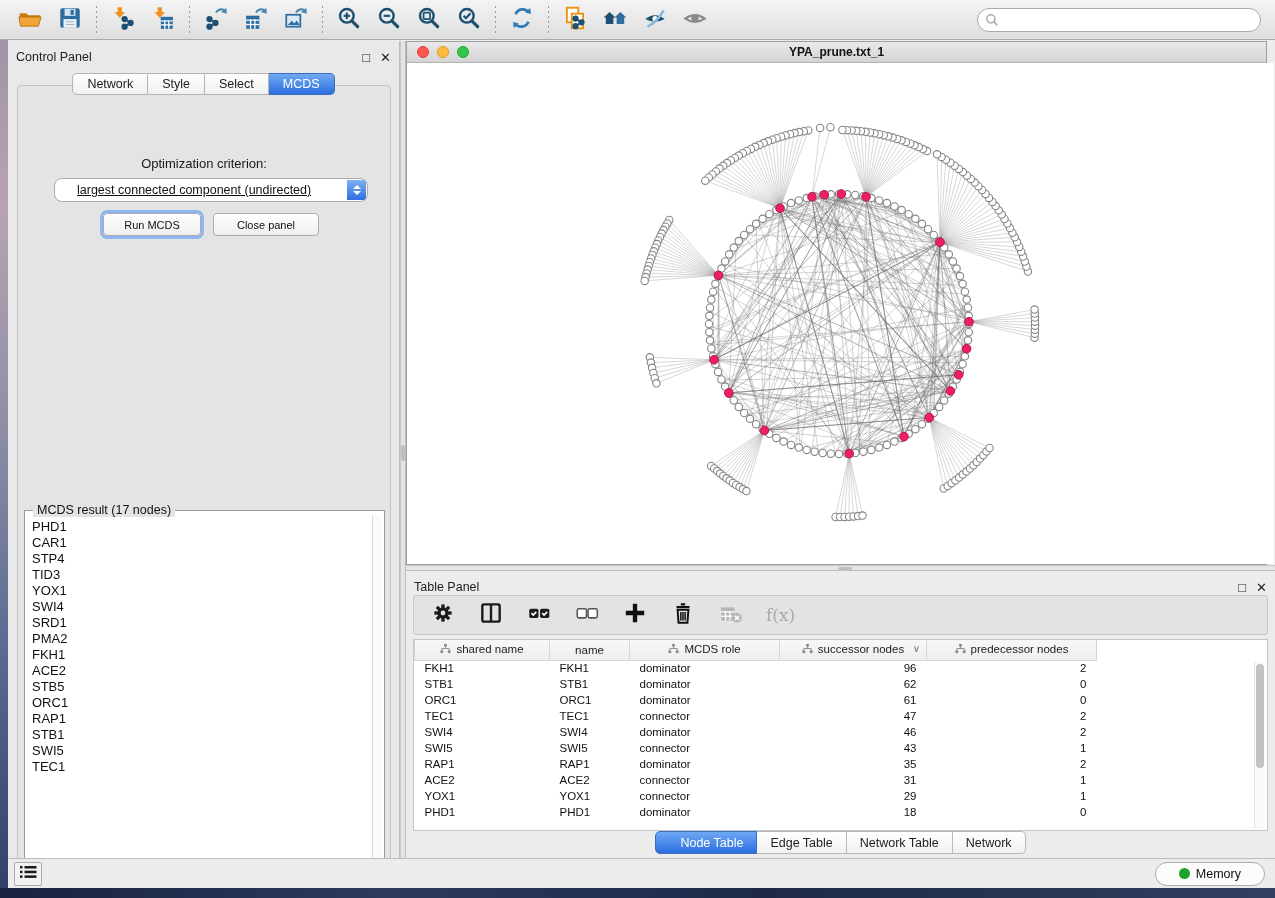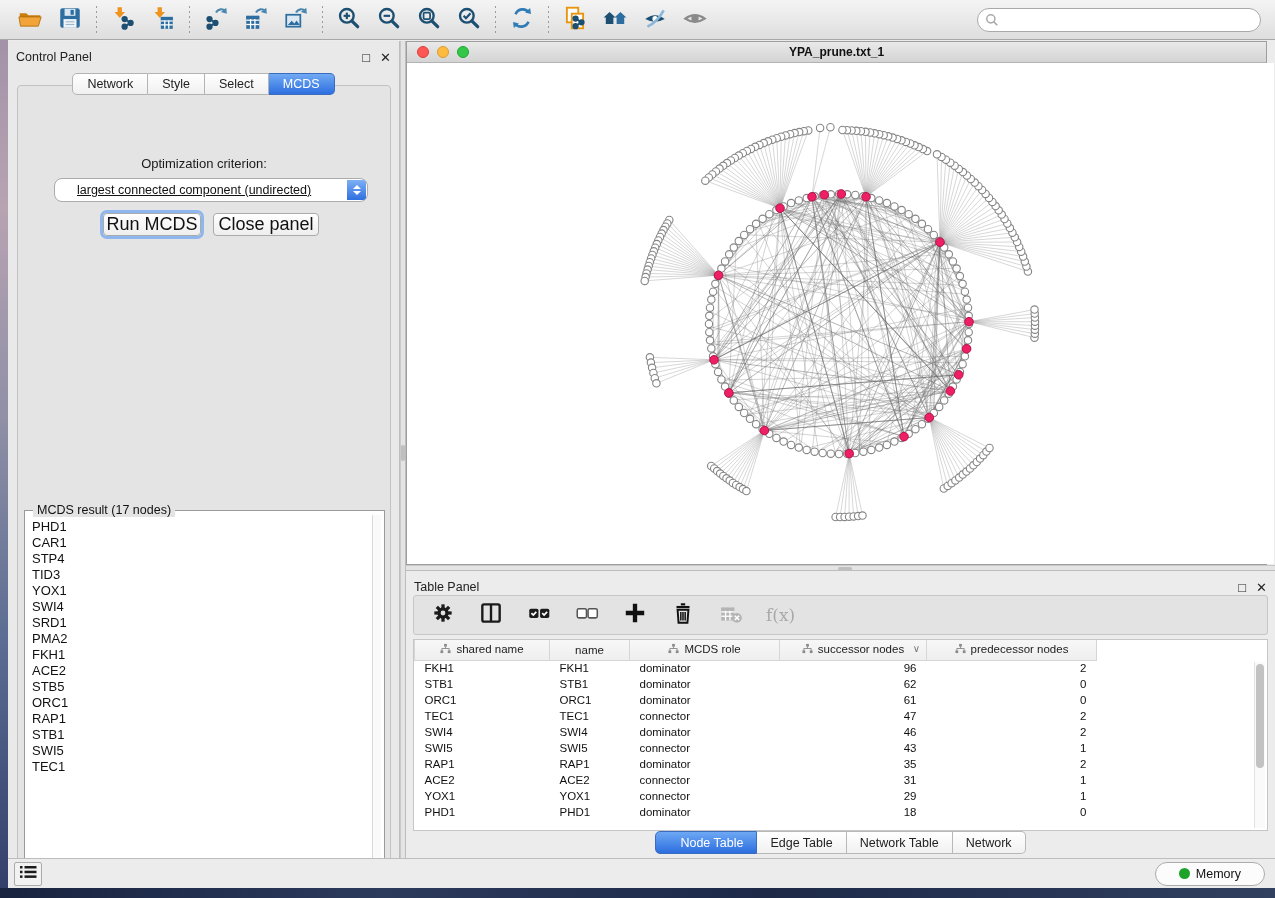--- a/index.html
+++ b/index.html
@@ -55,21 +55,21 @@
   #criterion { position:absolute; left:36px; top:92px; width:314px; height:24px;
     background:#fff; border:1px solid #ababab; border-radius:8px; display:flex; align-items:center;
     font-size:12.5px; color:#111; padding-left:22px; cursor:default;text-decoration:underline; }
   #criterion .stepper { position:absolute; right:1px; top:1px; width:19px; height:20px;
     background:linear-gradient(#7db0f5,#2f6fe0); border-radius:0 3px 3px 0;
     display:flex; flex-direction:column; align-items:center; justify-content:center; gap:2px; }
   #criterion .stepper i { width:0; height:0; border-left:4px solid transparent; border-right:4px solid transparent; }
   #criterion .stepper .up { border-bottom:4px solid #fff; }
   #criterion .stepper .dn { border-top:4px solid #fff; }
   .cp-btn { position:absolute; top:127px; height:23px; background:linear-gradient(#ffffff,#eeeeee);
-    border:1px solid #ababab; border-radius:4px; font-size:18px; color:#111;
+    border:1px solid #ababab; border-radius:4px; font-size:11px; color:#111;
     display:flex; align-items:center; justify-content:center; cursor:default; }
   #run-mcds { left:85px; width:98px; box-shadow:0 0 0 3px rgba(94,158,243,.65); }
   #close-panel { left:195px; width:106px; }
 
   #mcds-group { position:absolute; left:6px; top:424px; width:361px; height:374px;
     border:1px solid #9a9a9a; background:#fff; }
   #mcds-legend { position:absolute; left:8px; top:-8px; background:#e4e4e4; padding:0 4px;
     font-size:12.5px; color:#111; }
   #mcds-list { position:absolute; left:1px; top:6px; width:348px; height:362px; overflow:hidden;
     padding:2px 0 0 6px; }

